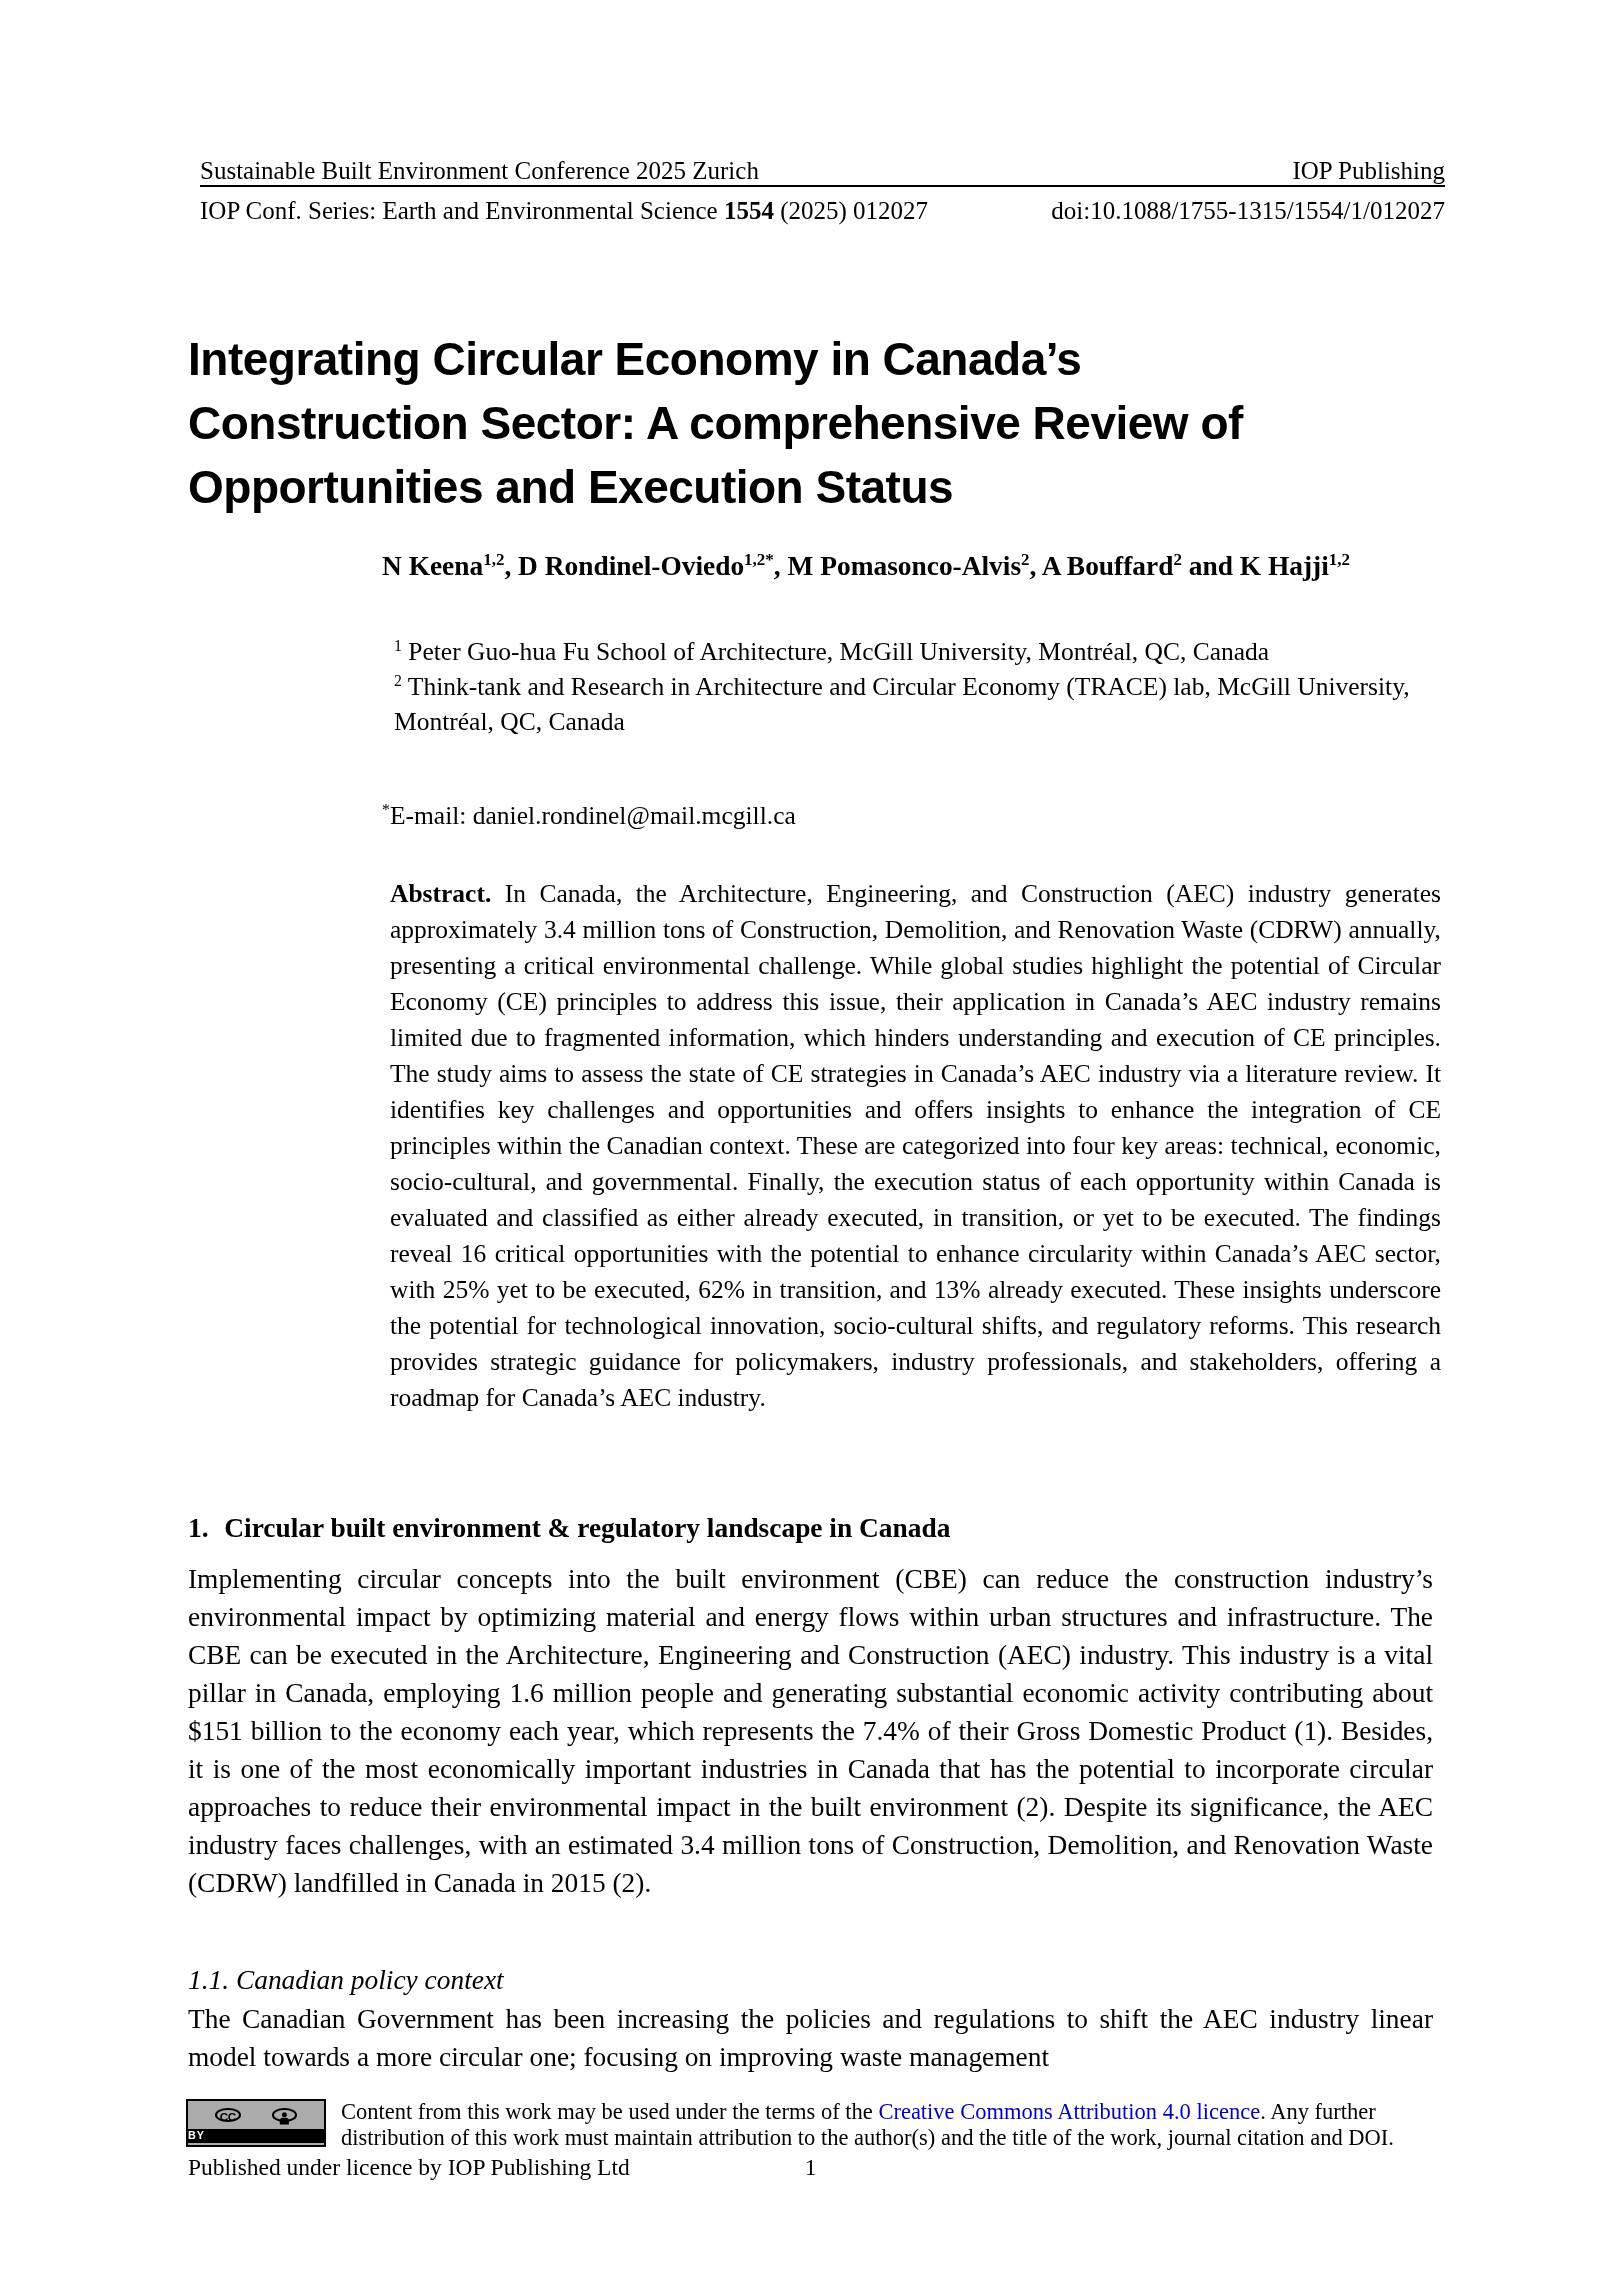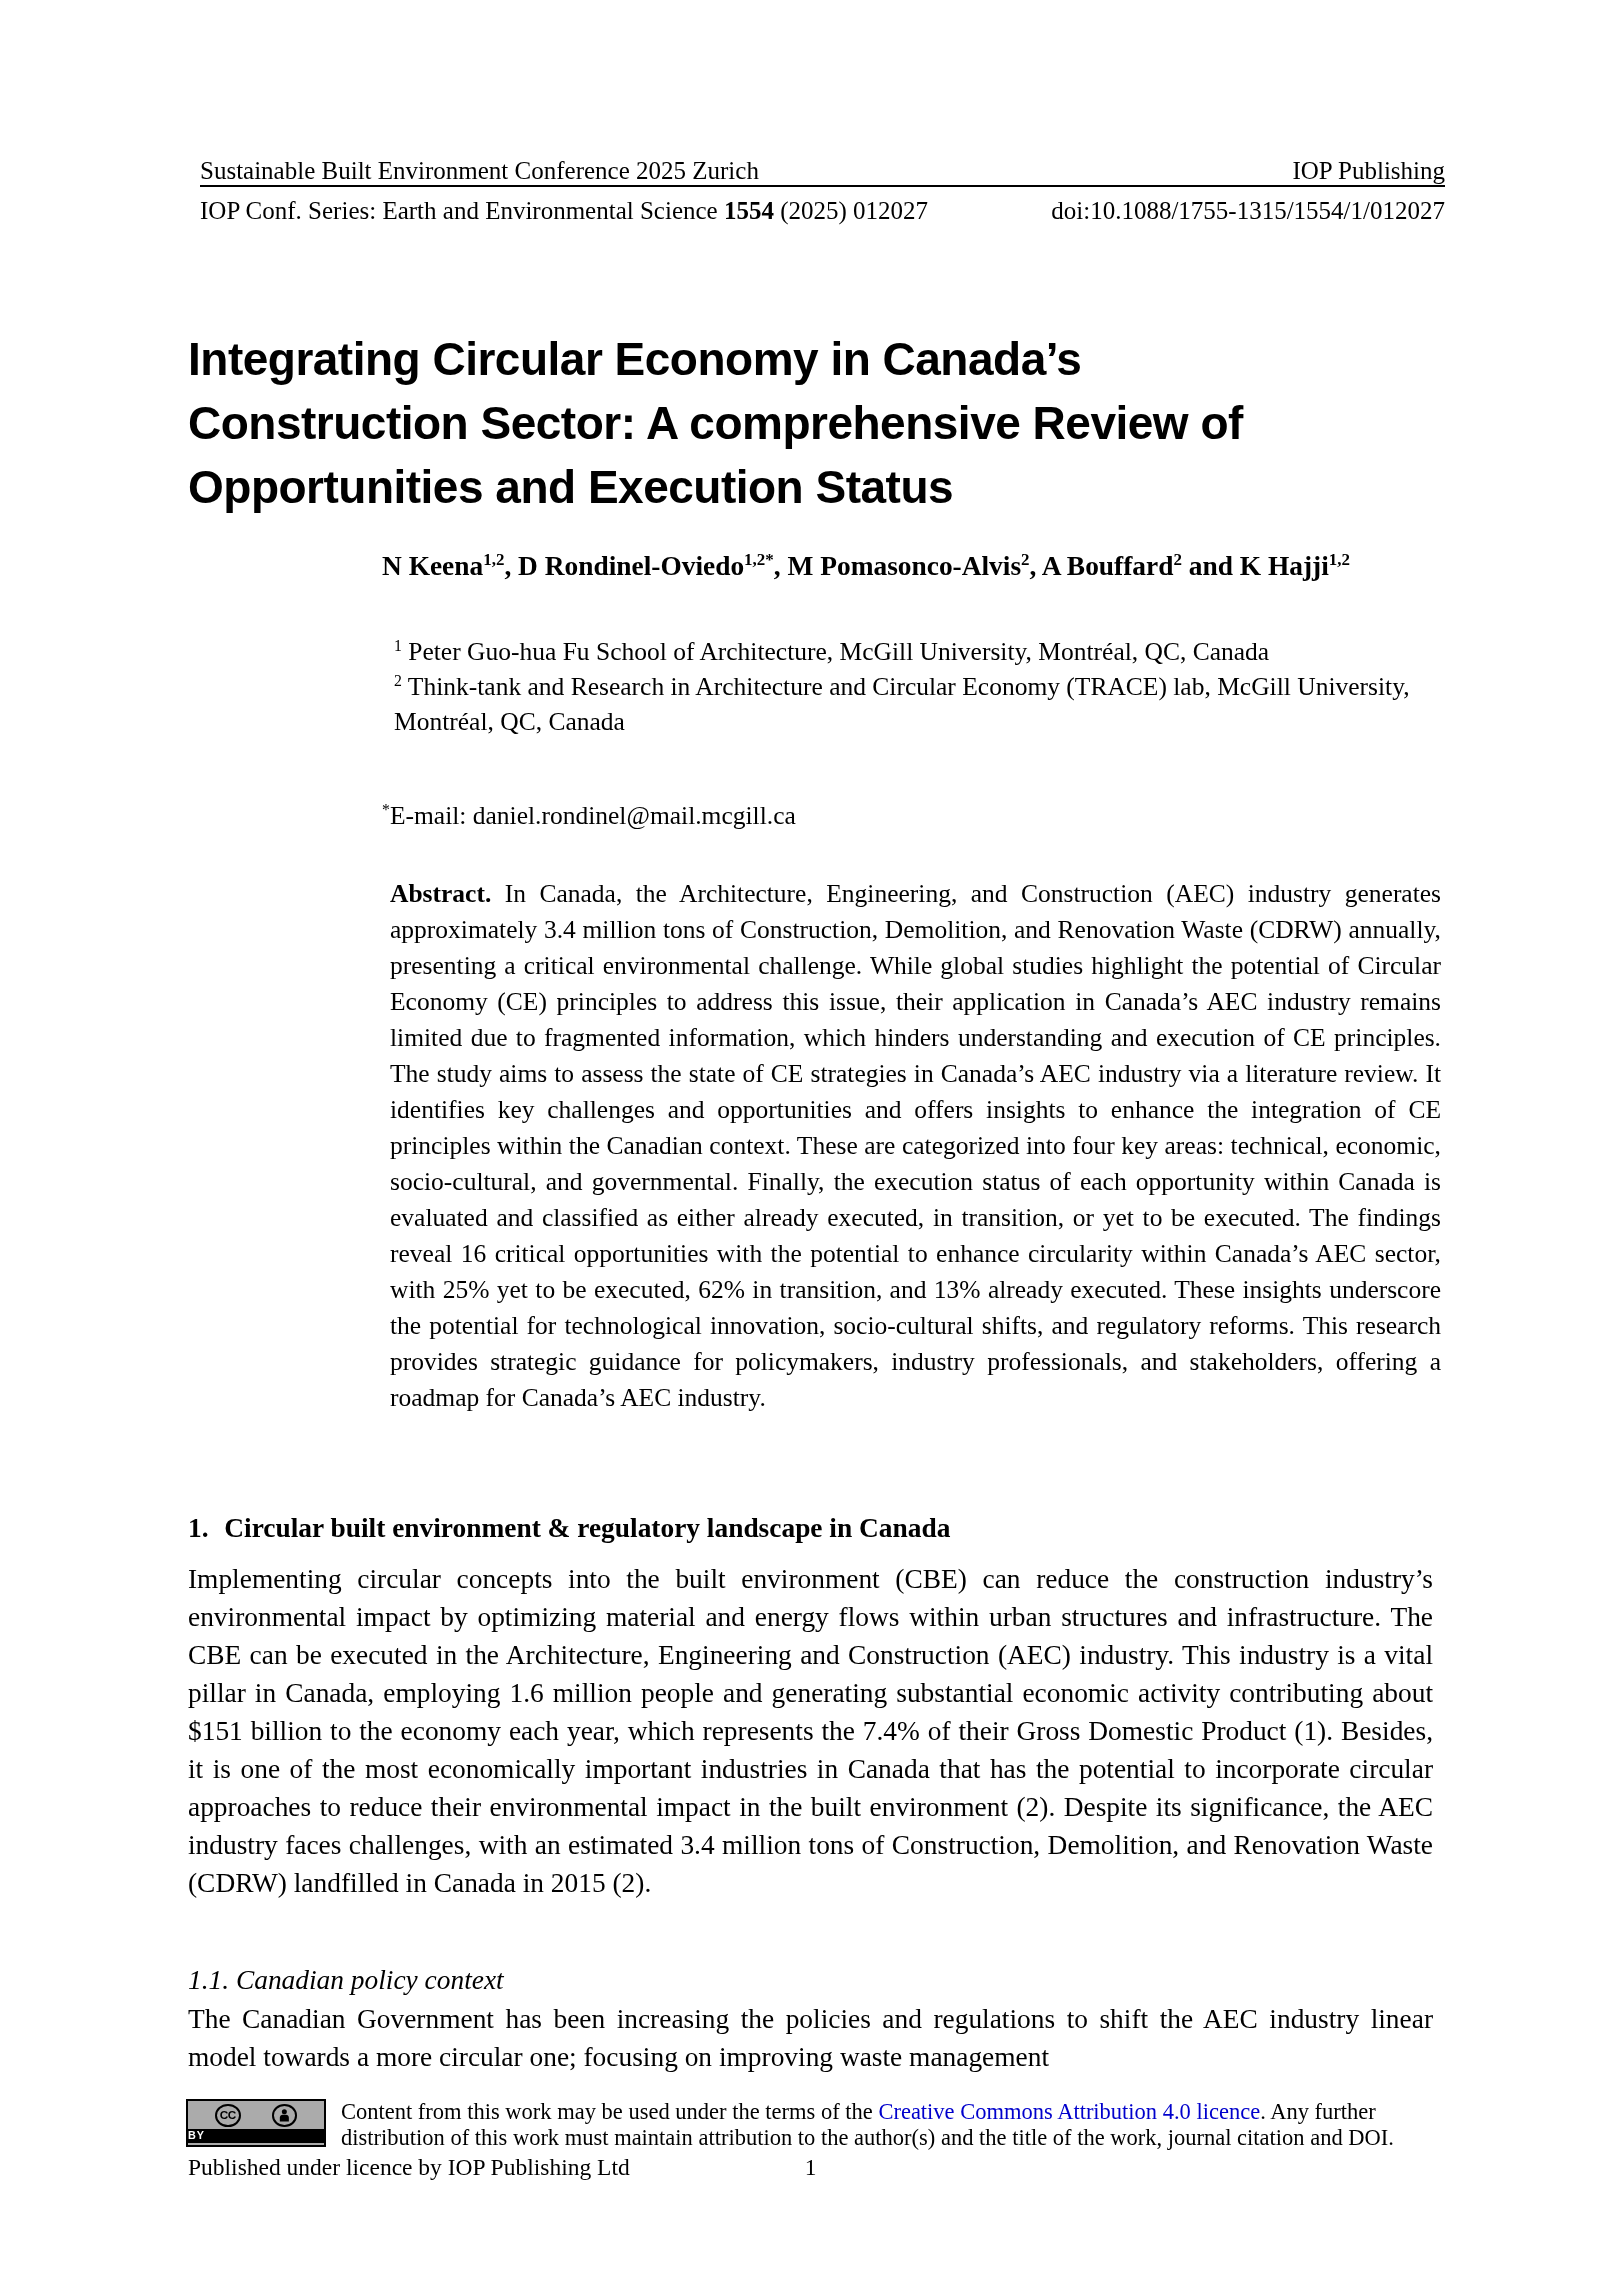--- a/index.html
+++ b/index.html
@@ -39,22 +39,22 @@
   .body-para { position:absolute; left:188px; width:1245px; margin:0;
                font-size:27.4px; line-height:38px; text-align:justify; }
   .para1 { top:1560px; }
   .subsec-h { position:absolute; left:188px; top:1964px; margin:0;
               font-size:27.4px; font-weight:normal; font-style:italic; line-height:33px; }
   .para2 { top:2000px; }
   
   .cc-badge { position:absolute; left:186px; top:2099px; width:140px; height:48px;
               box-sizing:border-box; border:2.9px solid #000; background:#ababab; }
   .cc-top { height:28px; display:flex; align-items:center; justify-content:center; gap:31px; }
-  .cc-circle { width:25.5px; height:23px; box-sizing:border-box; border:2.9px solid #000;
-               border-radius:50%; display:flex; align-items:center; justify-content:center; }
+  .cc-circle { width:25.5px; height:14px; box-sizing:border-box; border:2.9px solid #000;
+               border-radius:50%; display:flex; justify-content:center; }
   .cc-txt { font-family:"Liberation Sans","DejaVu Sans",sans-serif; font-weight:bold;
             font-size:11.8px; letter-spacing:-0.5px; }
   .cc-bar { height:13.7px; background:#000; color:#fff; text-align:left;
             font-family:"Liberation Sans","DejaVu Sans",sans-serif; font-weight:bold;
             font-size:10.8px; line-height:13.7px; letter-spacing:1px; }
   .license { position:absolute; left:341px; top:2099px; width:1108px; margin:0;
              font-size:22.5px; line-height:25.5px; }
   .lic-link { color:#0000cc; text-decoration:none; cursor:pointer; }
   .published { position:absolute; left:188px; top:2154px; margin:0; font-size:23.5px; line-height:27.4px; }
   .pagenum { position:absolute; left:0; top:2154px; width:1621px; margin:0;

